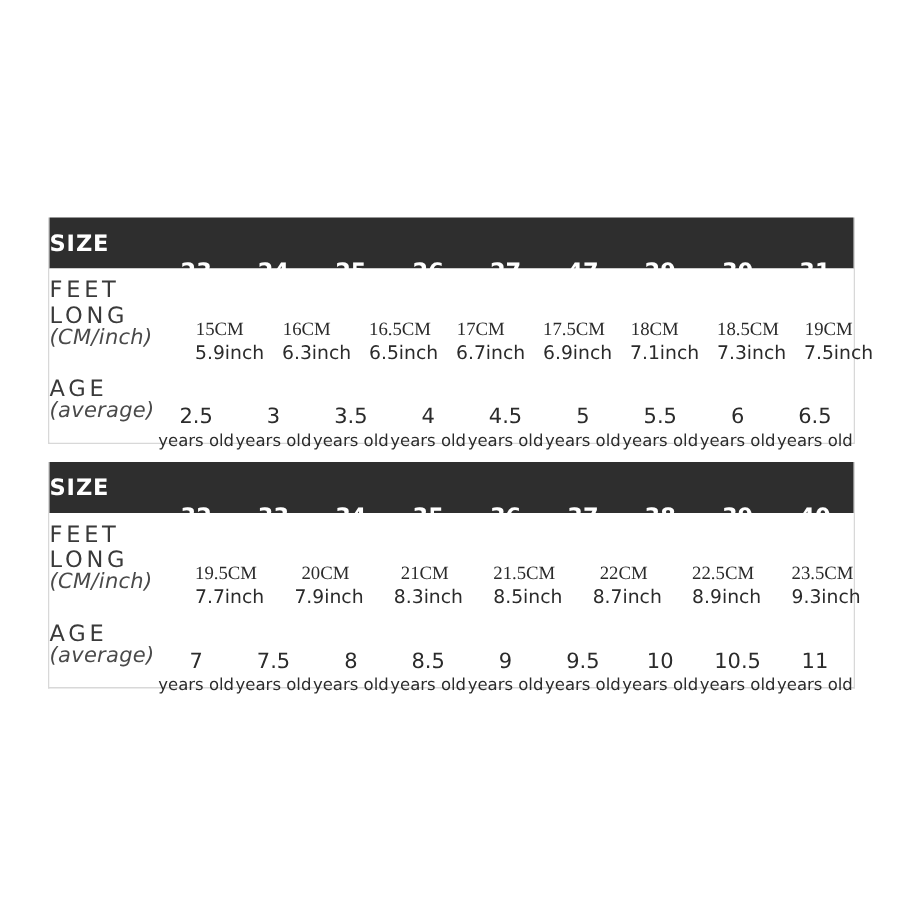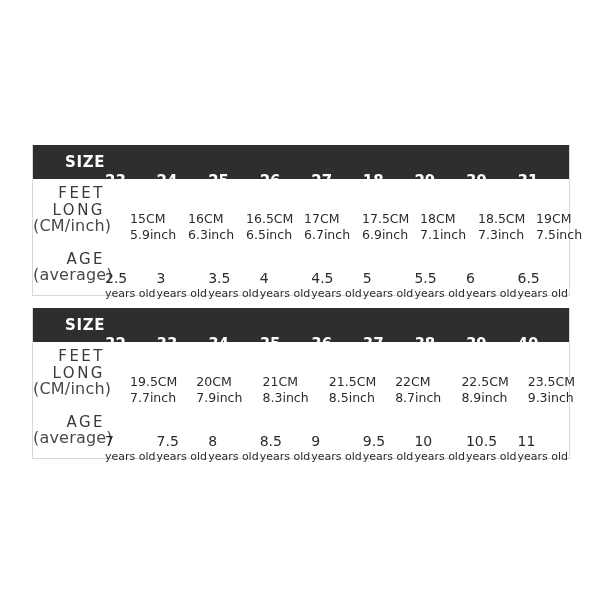--- a/index.html
+++ b/index.html
@@ -42,26 +42,26 @@
   }
 
   .body-rows {
     background: #ffffff;
   }
 
   
   .label-col {
     width: 72px;
     flex: 0 0 72px;
-    text-align: right;
+    text-align: left;
     box-sizing: border-box;
   }
   .size-col {
     flex: 1 1 0;
-    text-align: left;
+    text-align: center;
     box-sizing: border-box;
     min-width: 0;
     margin-top: 38px;
   }
 
   
   .header-bar .label-col {
     color: #ffffff;
     font-size: 15px;
     font-weight: bold;
@@ -82,33 +82,35 @@
   .row-age  { height: 58px; }
 
   .rowlabel-main {
     font-size: 15px;
     color: #3a3a3a;
     letter-spacing: 2.5px;
     line-height: 17px;
     display: block;
   }
   .rowlabel-sub {
-    font-size: 16px;
+    font-size: 14px;
     color: #4a4a4a;
     letter-spacing: 0.2px;
     line-height: 13px;
     display: block;
+    font-style: italic;
   }
 
   .cell-top {
     font-size: 12.5px;
     color: #2b2b2b;
     line-height: 16px;
     display: block;
     white-space: nowrap;
+    font-family: Liberation Serif, serif;
   }
   .cell-bot {
     font-size: 12.5px;
     color: #2b2b2b;
     line-height: 16px;
     display: block;
     white-space: nowrap;
   }
   .cell-age-num {
     font-size: 14px;
@@ -131,21 +133,21 @@
 
   <div class="size-block">
 
     <div class="header-bar">
       <div class="label-col">SIZE</div>
       <div class="size-col">23</div>
       <div class="size-col">24</div>
       <div class="size-col">25</div>
       <div class="size-col">26</div>
       <div class="size-col">27</div>
-      <div class="size-col">18</div>
+      <div class="size-col">47</div>
       <div class="size-col">29</div>
       <div class="size-col">30</div>
       <div class="size-col">31</div>
     </div>
 
     <div class="body-rows">
 
       <div class="data-row row-feet">
         <div class="label-col">
           <span class="rowlabel-main">FEET</span>

